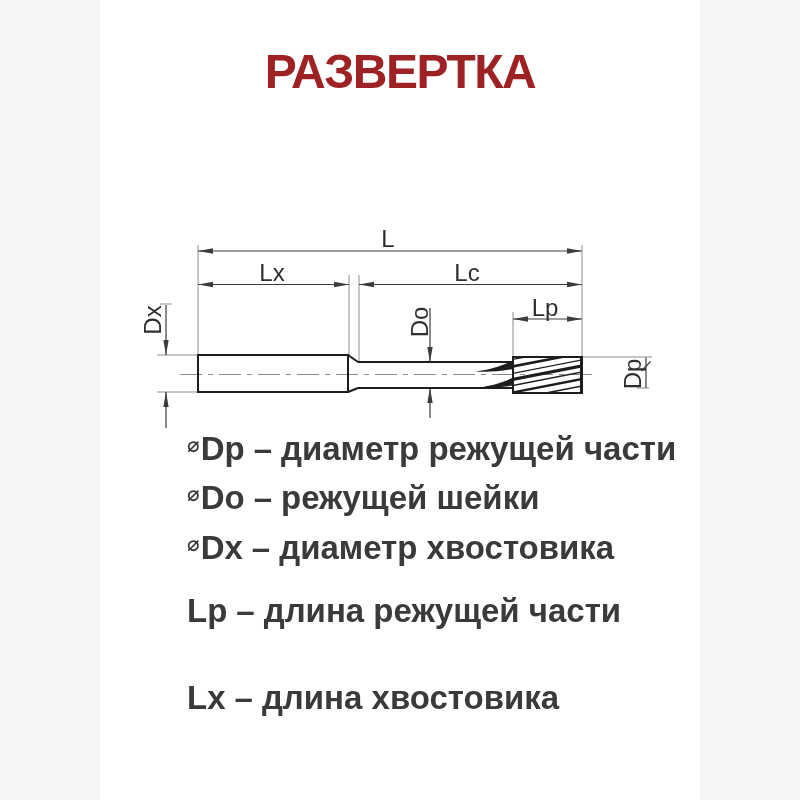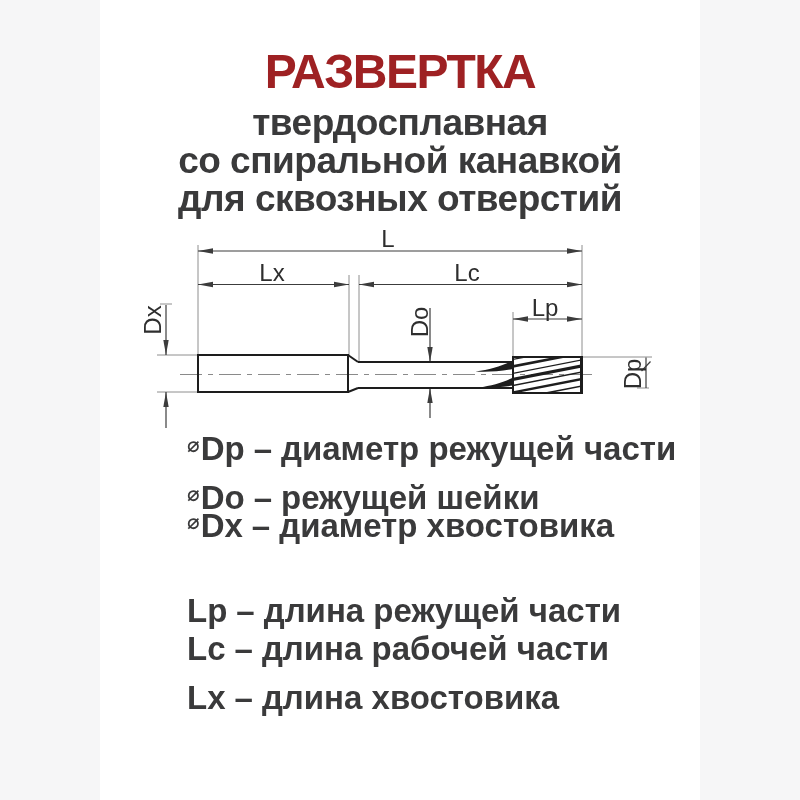--- a/index.html
+++ b/index.html
@@ -40,25 +40,20 @@
   svg text{font-family:"Liberation Sans","DejaVu Sans",sans-serif;font-size:24px;fill:#2e2e2e;}
 </style>
 </head>
 <body>
 
 <div id="canvas">
   <div class="panel"></div>
 
   <div class="title">РАЗВЕРТКА</div>
 
-  <div class="subtitle">
-    <div>твердосплавная</div>
-    <div>со спиральной канавкой</div>
-    <div>для сквозных отверстий</div>
-  </div>
 
   <svg class="drawing" viewBox="0 0 600 200" width="600" height="200">
     <defs>
       <clipPath id="fc">
           <rect x="413.8" y="130" width="67.4" height="34.6"></rect>
         </clipPath>
     </defs>
 
     <g>
       <line class="ext" x1="98" y1="17" x2="98" y2="126"></line>
@@ -135,25 +130,22 @@
     <text x="52" y="101" text-anchor="middle" transform="rotate(-90 52 92)">Dx</text>
     <text x="532" y="155" text-anchor="middle" transform="rotate(-90 532 146)">Dp</text>
   </svg>
 
   <div class="legend-row" style="top:422px">
     <span class="diam">⌀</span><span>Dp</span><span class="sep">–</span><span>диаметр режущей части</span>
   </div>
   <div class="legend-row" style="top:471px">
     <span class="diam">⌀</span><span>Do</span><span class="sep">–</span><span>режущей шейки</span>
   </div>
-  <div class="legend-row" style="top:499px">
+  <div class="legend-row" style="top:521px">
     <span class="diam">⌀</span><span>Dx</span><span class="sep">–</span><span>диаметр хвостовика</span>
   </div>
   <div class="legend-row" style="top:584px">
     <span>Lp</span><span class="sep">–</span><span>длина режущей части</span>
-  </div>
-  <div class="legend-row" style="top:622px">
-    <span>Lc</span><span class="sep">–</span><span>длина рабочей части</span>
   </div>
   <div class="legend-row" style="top:671px">
     <span>Lx</span><span class="sep">–</span><span>длина хвостовика</span>
   </div>
 </div>
 
 </body></html>

